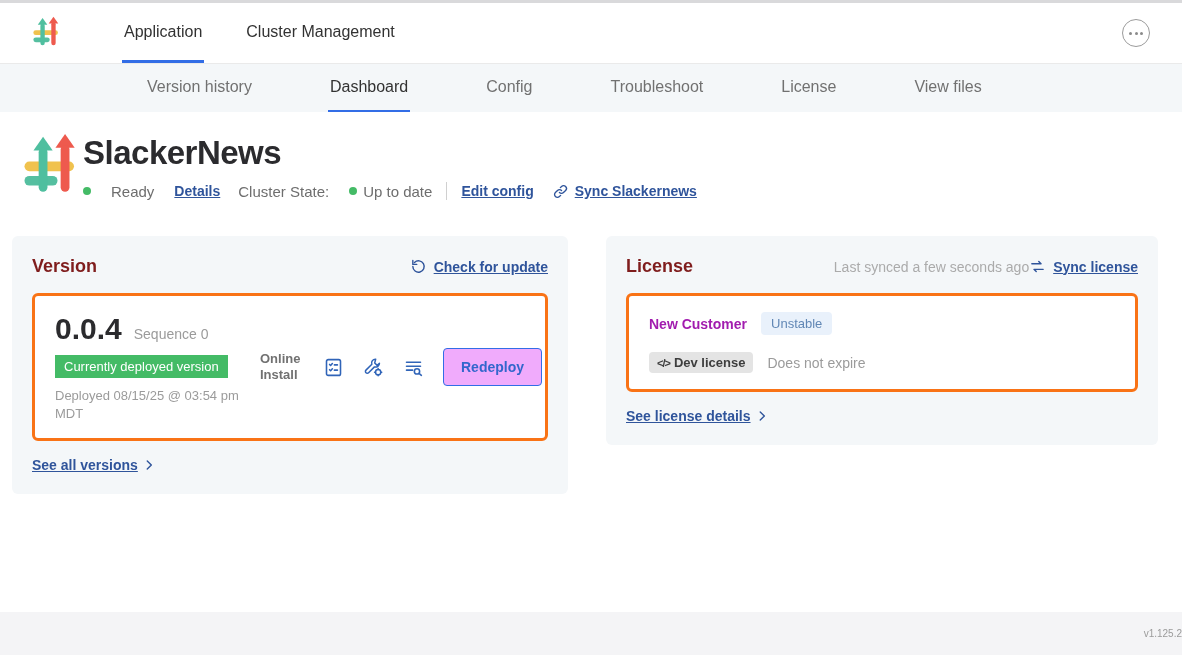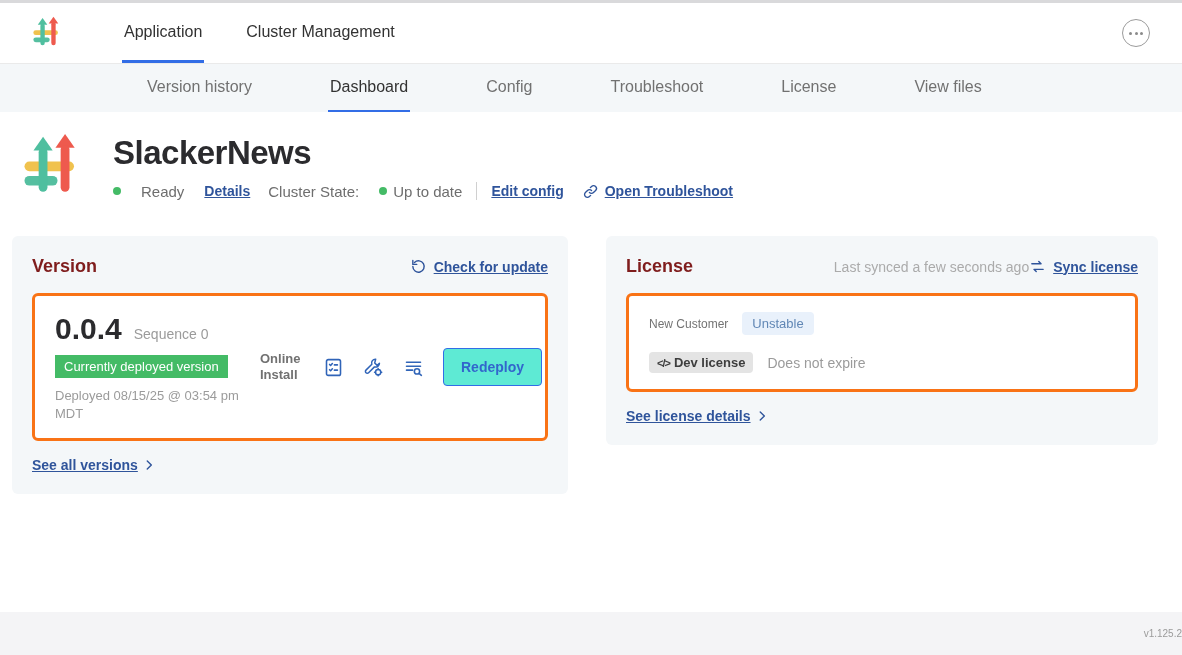--- a/index.html
+++ b/index.html
@@ -44,21 +44,21 @@
     padding-left:145px; gap:74px; flex:0 0 auto;
   }
   .sub-item{
     display:flex; align-items:center; font-size:16px; color:#717171;
     border-bottom:2px solid transparent; cursor:pointer; padding:0 2px;
   }
   .sub-item.active{ color:#323232; border-bottom-color:#326DE6; }
 
   
   .main{ flex:1 1 auto; }
-  .app-header{ display:flex; padding:22px 0 0 21px; gap:30px; }
+  .app-header{ display:flex; padding:22px 0 0 21px; }
   .app-header .big-logo{ width:62px; height:66px; }
   .app-title{ font-size:33px; font-weight:800; letter-spacing:-0.5px; color:#2b2b2e; }
   .status-row{ display:flex; align-items:center; margin-top:10px; font-size:15px; color:#6e6e6e; }
   .dot{ width:8px; height:8px; border-radius:50%; background:#44bb66; display:inline-block; }
   .lnk{ color:#2f549b; text-decoration:underline; font-weight:600; cursor:pointer; font-size:14px; }
   .divider{ width:1px; height:18px; background:#d0d0d0; margin:0 14px; }
   .ic{ display:inline-flex; color:#2f549b; }
   .ic svg{ display:block; }
 
   
@@ -80,30 +80,30 @@
   .ver-seq{ font-size:14px; color:#9b9b9b; margin-left:12px; }
   .badge-green{
     display:inline-block; margin-top:9px; background:#44bb66; color:#fff;
     font-size:13px; padding:4px 9px; border-radius:0; font-weight:500;
   }
   .deployed-text{ margin-top:9px; font-size:13px; color:#9b9b9b; width:205px; line-height:1.35; }
   .ver-right{ display:flex; align-items:center; gap:19px; }
   .install-type{ font-size:13px; font-weight:bold; color:#717171; width:44px; line-height:1.25; }
   .action-ic{ color:#3064b8; cursor:pointer; display:inline-flex; }
   .btn-outline{
-    background:#5eead4; border:1px solid #326DE6; color:#3266cc; font-weight:bold;
+    background:#f0abfc; border:1px solid #326DE6; color:#3266cc; font-weight:bold;
     font-size:14px; padding:10px 17px; border-radius:4px; cursor:pointer;
     font-family:"Liberation Sans",sans-serif;
   }
   .card-footer-link{ display:inline-flex; align-items:center; gap:4px; margin-top:16px; }
   .chev{ color:#2f549b; display:inline-flex; }
 
   .last-synced{ font-size:14px; color:#ababab; margin-right:0; }
   .lic-row1{ display:flex; align-items:center; }
-  .cust-name{ font-size:12px; font-weight:normal; color:#737373; }
+  .cust-name{ font-size:14px; font-weight:bold; color:#a21caf; }
   .badge-channel{
     margin-left:14px; background:#e9f1fb; color:#6187b5; font-size:13px;
     padding:4px 10px; border-radius:4px;
   }
   .lic-row2{ display:flex; align-items:center; margin-top:17px; }
   .badge-dev{
     background:#e4e4e4; color:#3d3d3d; font-size:13px; font-weight:bold;
     padding:3px 8px; border-radius:4px; display:inline-flex; align-items:center; gap:4px;
   }
   .badge-dev .code{ font-size:11px; font-weight:bold; letter-spacing:-1px; }
@@ -190,21 +190,21 @@
         <span class="dot gap8"></span>
         <span class="gap6">Up to date</span>
         <span class="divider"></span>
         <span class="lnk">Edit config</span>
         <span class="ic gap18">
           <svg width="17" height="17" viewBox="0 0 24 24" fill="none" stroke="currentColor" stroke-width="1.9" stroke-linecap="round">
             <path d="M10.5 13.5a4 4 0 0 0 5.7 0l3-3a4 4 0 0 0-5.7-5.7l-1.7 1.7"></path>
             <path d="M13.5 10.5a4 4 0 0 0-5.7 0l-3 3a4 4 0 0 0 5.7 5.7l1.7-1.7"></path>
           </svg>
         </span>
-        <span class="lnk gap6">Open Troubleshoot</span>
+        <span class="lnk gap6">Sync Slackernews</span>
       </div>
     </div>
   </div>
 
   <div class="cards">
 
     <div class="card version">
       <div class="card-head">
         <span class="card-title">Version</span>
         <span class="spacer"></span>

